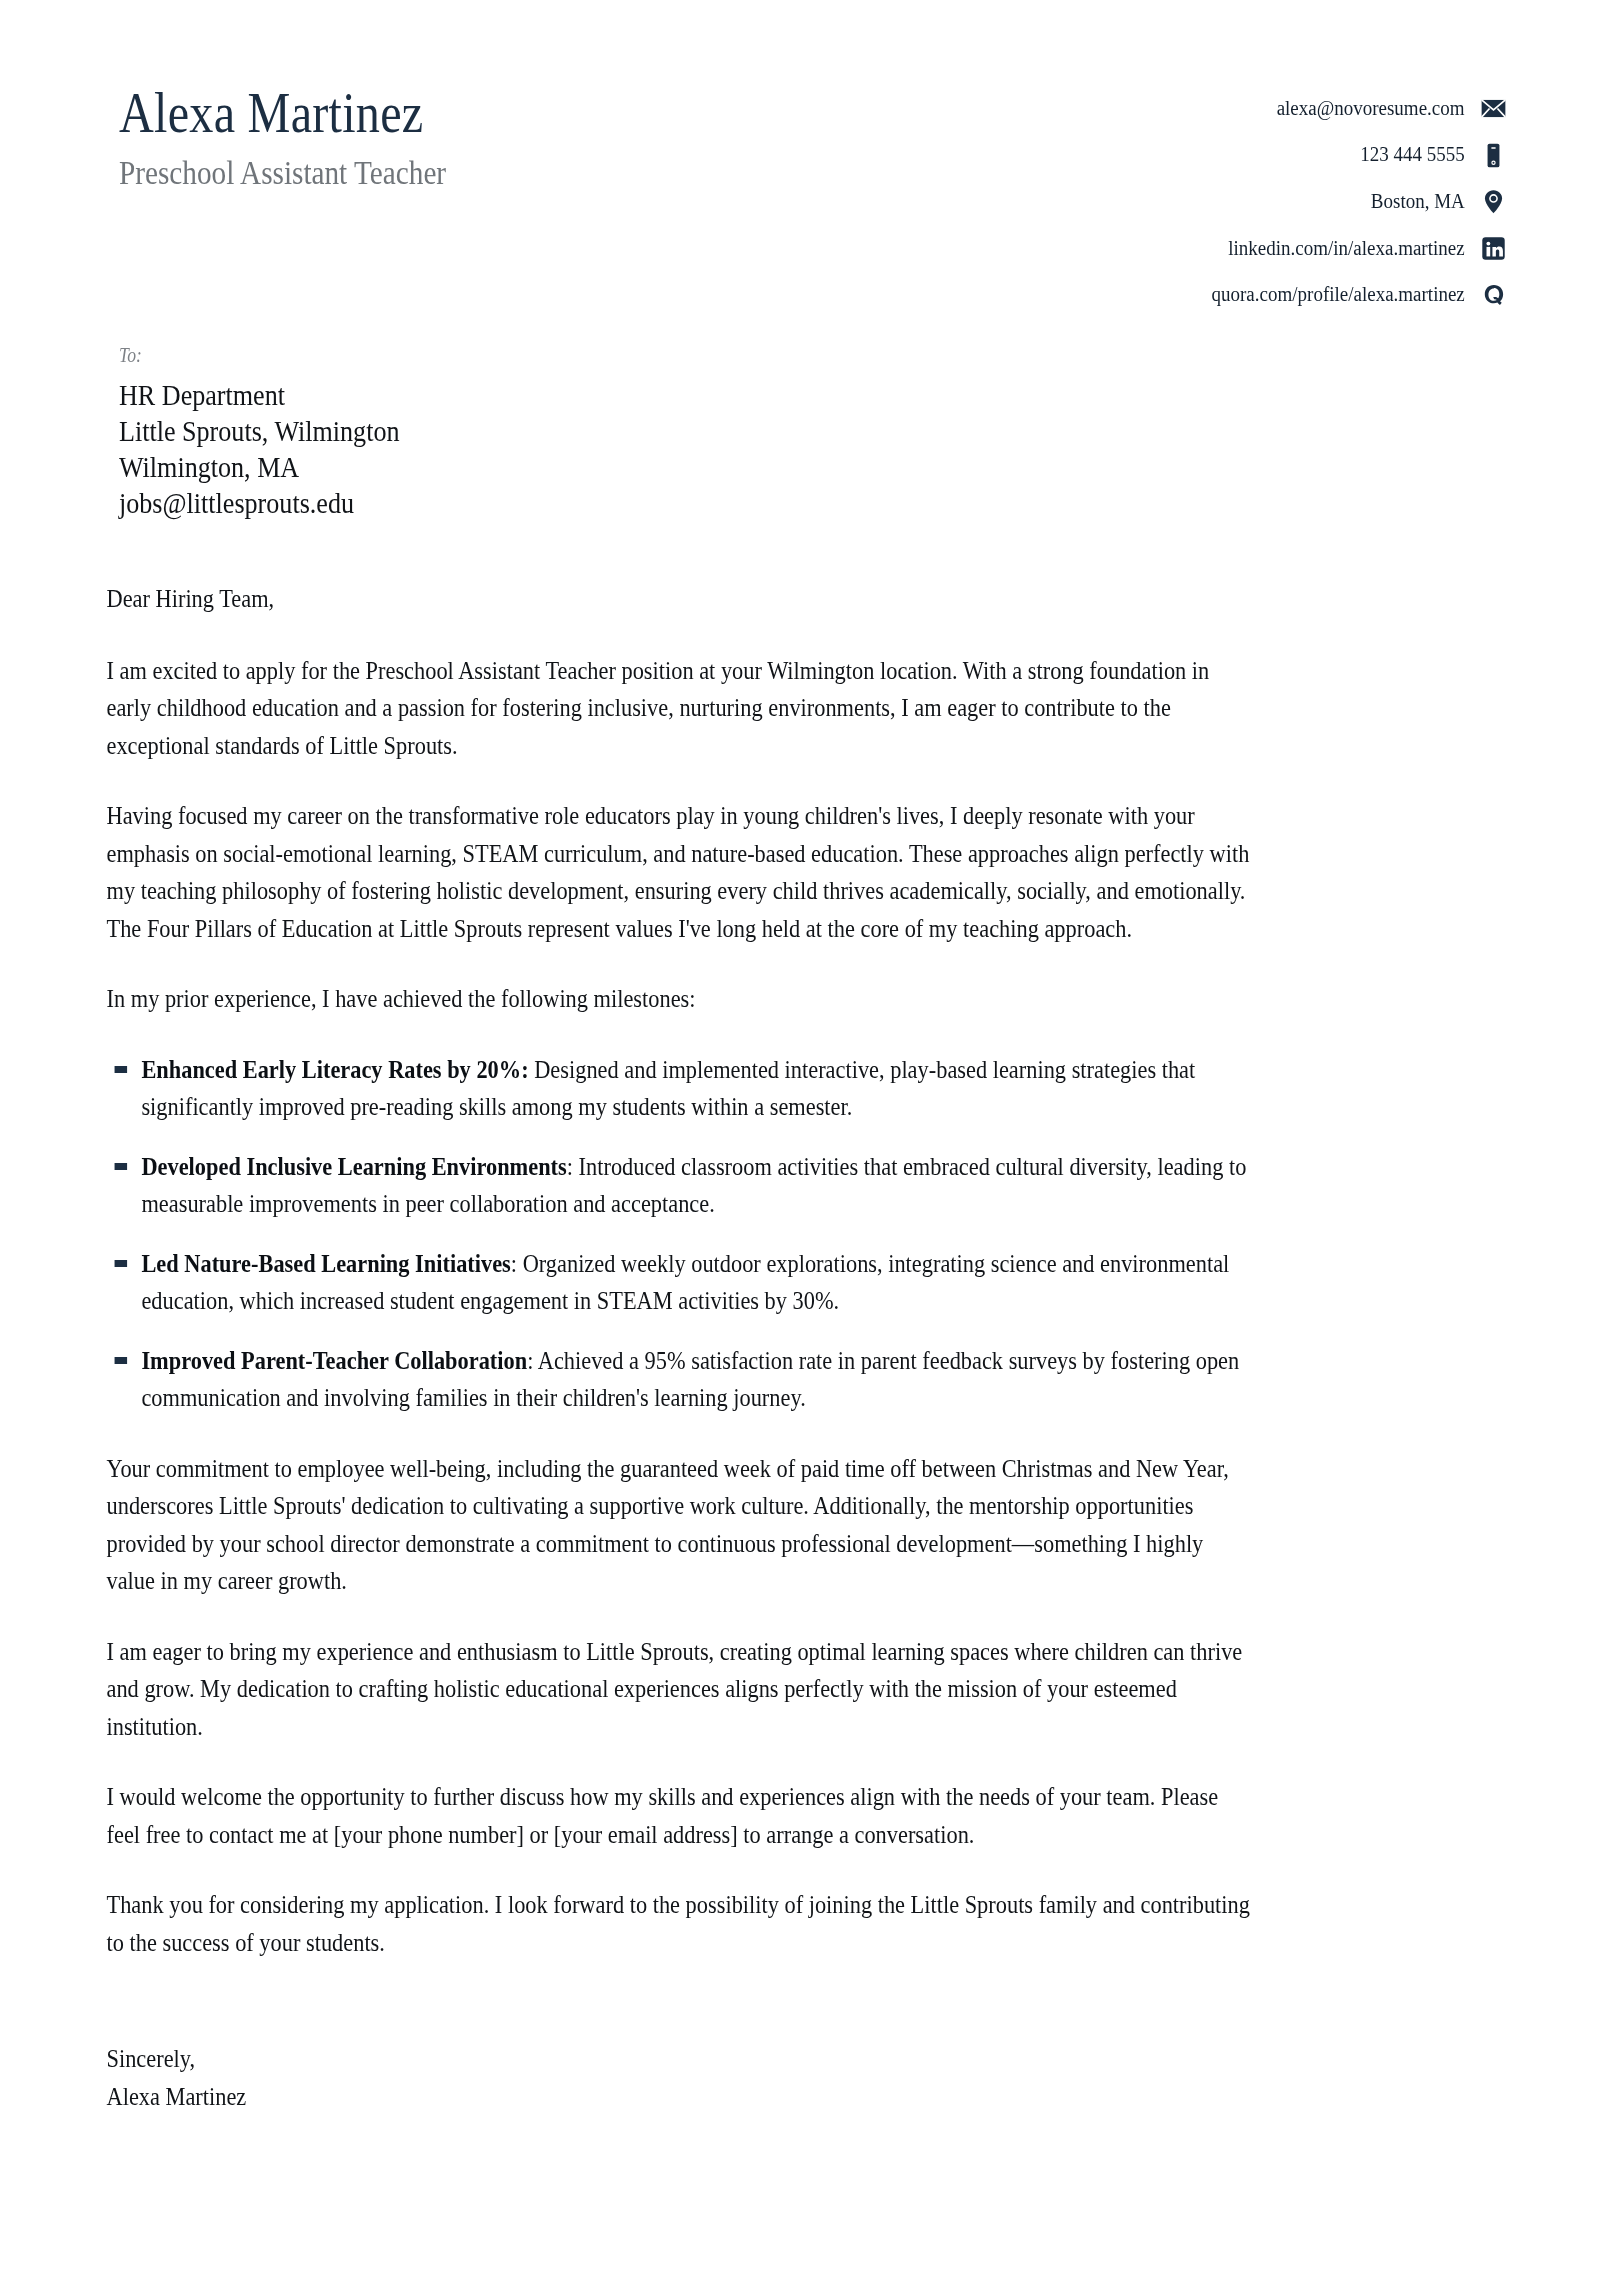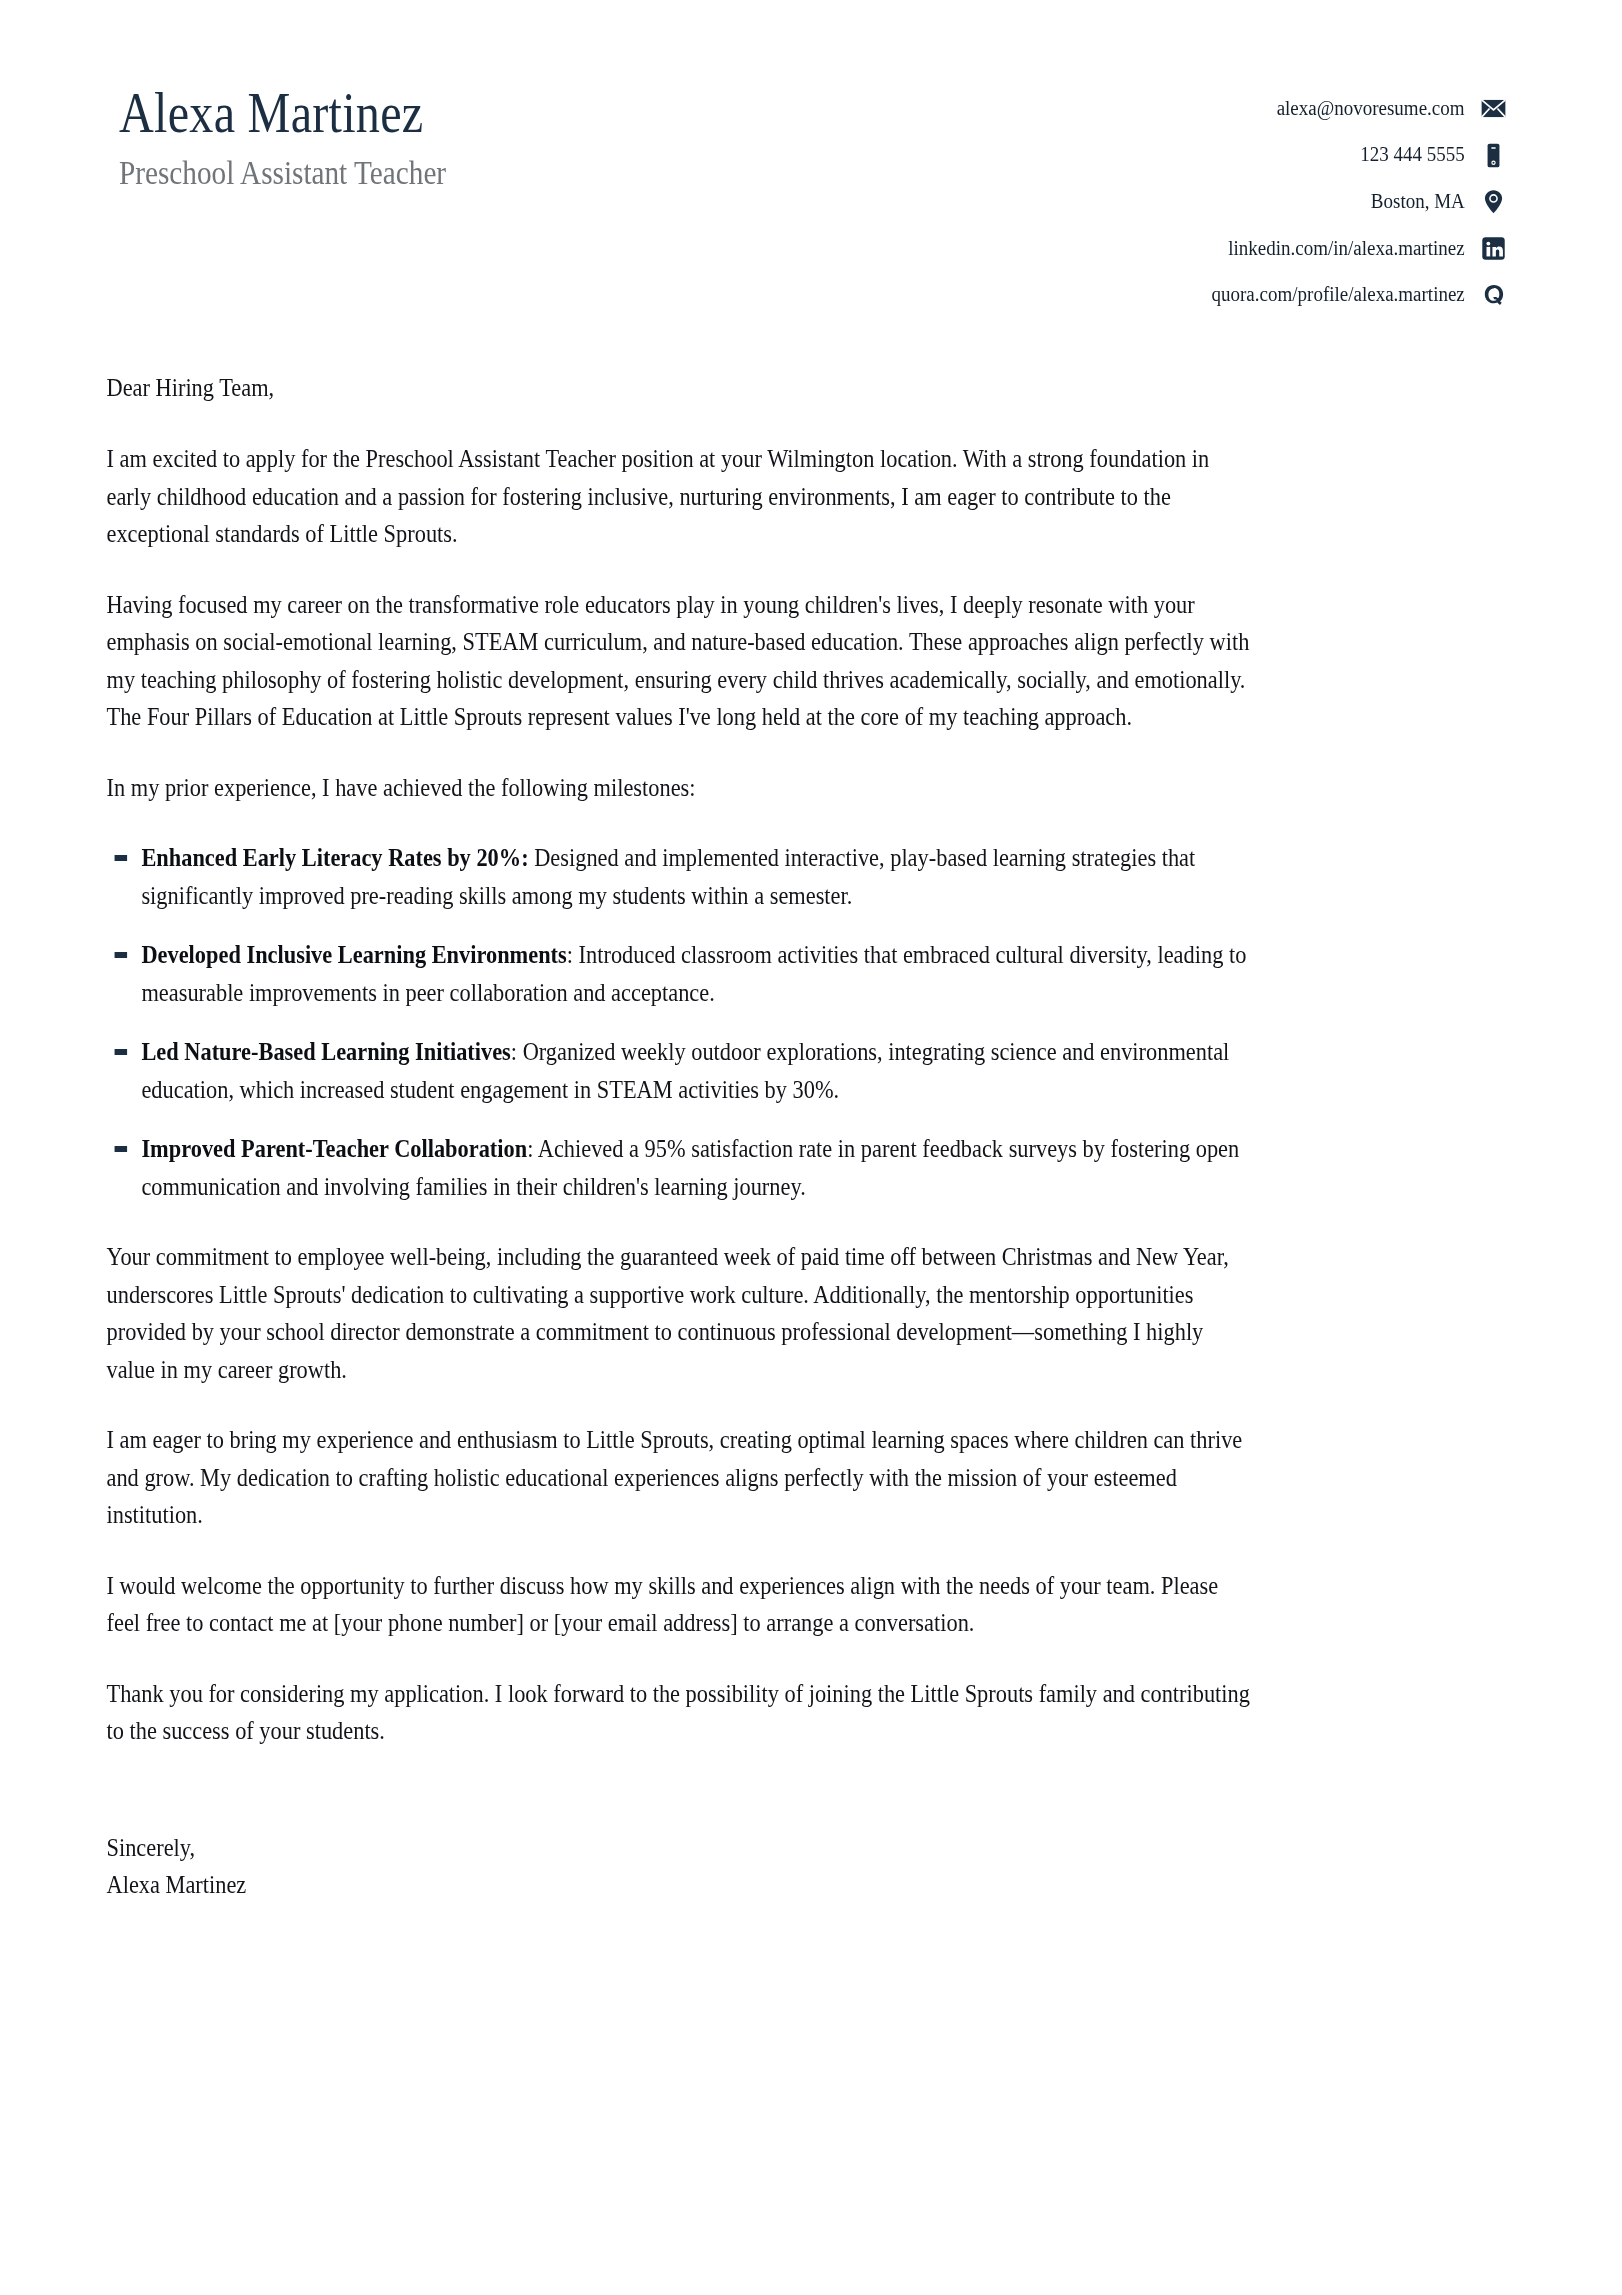--- a/index.html
+++ b/index.html
@@ -236,20 +236,29 @@
         <span class="contact-icon">
           <svg width="29" height="29" viewBox="0 0 44 44">
             <path d="M22.6 6.2 c-8.1 0-13.8 5.9-13.8 13.8 0 7.9 5.7 13.8 13.8 13.8 1.9 0 3.7-.34 5.3-1 .95 1.5 2.2 2.8 3.9 3.7 l2.7-3.5 c-1.1-.6-1.9-1.4-2.5-2.3 3.0-2.5 4.6-6.4 4.6-10.7 0-7.9-5.8-13.8-14-13.8 Z m0 4.5 c5.0 0 8.2 3.8 8.2 9.3 0 2.5-.65 4.6-1.8 6.1 -1.3-1.2-2.9-1.9-4.9-1.9 -.95 0-1.8.14-2.6.4 l1.6 3.1 c.3-.07.6-.1.9-.1 1.3 0 2.3.5 3.0 1.3 -1.3.7-2.8 1.1-4.4 1.1 -5.0 0-8.3-3.8-8.3-9.3 0-5.5 3.3-9.3 8.3-9.3 Z" fill="#1c2e42"></path>
           </svg>
         </span>
       </div>
 
     </div>
   </div>
 
+  <div class="recipient">
+    <div class="to-label">To:</div>
+    <div class="recipient-lines">
+      <div>HR Department</div>
+      <div>Little Sprouts, Wilmington</div>
+      <div>Wilmington, MA</div>
+      <div>jobs@littlesprouts.edu</div>
+    </div>
+  </div>
 
   <div class="letter">
 
     <div class="salutation">Dear Hiring Team,</div>
 
     <p class="para">I am excited to apply for the Preschool Assistant Teacher position at your Wilmington location. With a strong foundation in early childhood education and a passion for fostering inclusive, nurturing environments, I am eager to contribute to the exceptional standards of Little Sprouts.</p>
 
     <p class="para">Having focused my career on the transformative role educators play in young children's lives, I deeply resonate with your emphasis on social-emotional learning, STEAM curriculum, and nature-based education. These approaches align perfectly with my teaching philosophy of fostering holistic development, ensuring every child thrives academically, socially, and emotionally. The Four Pillars of Education at Little Sprouts represent values I've long held at the core of my teaching approach.</p>
 
     <p class="para">In my prior experience, I have achieved the following milestones:</p>

